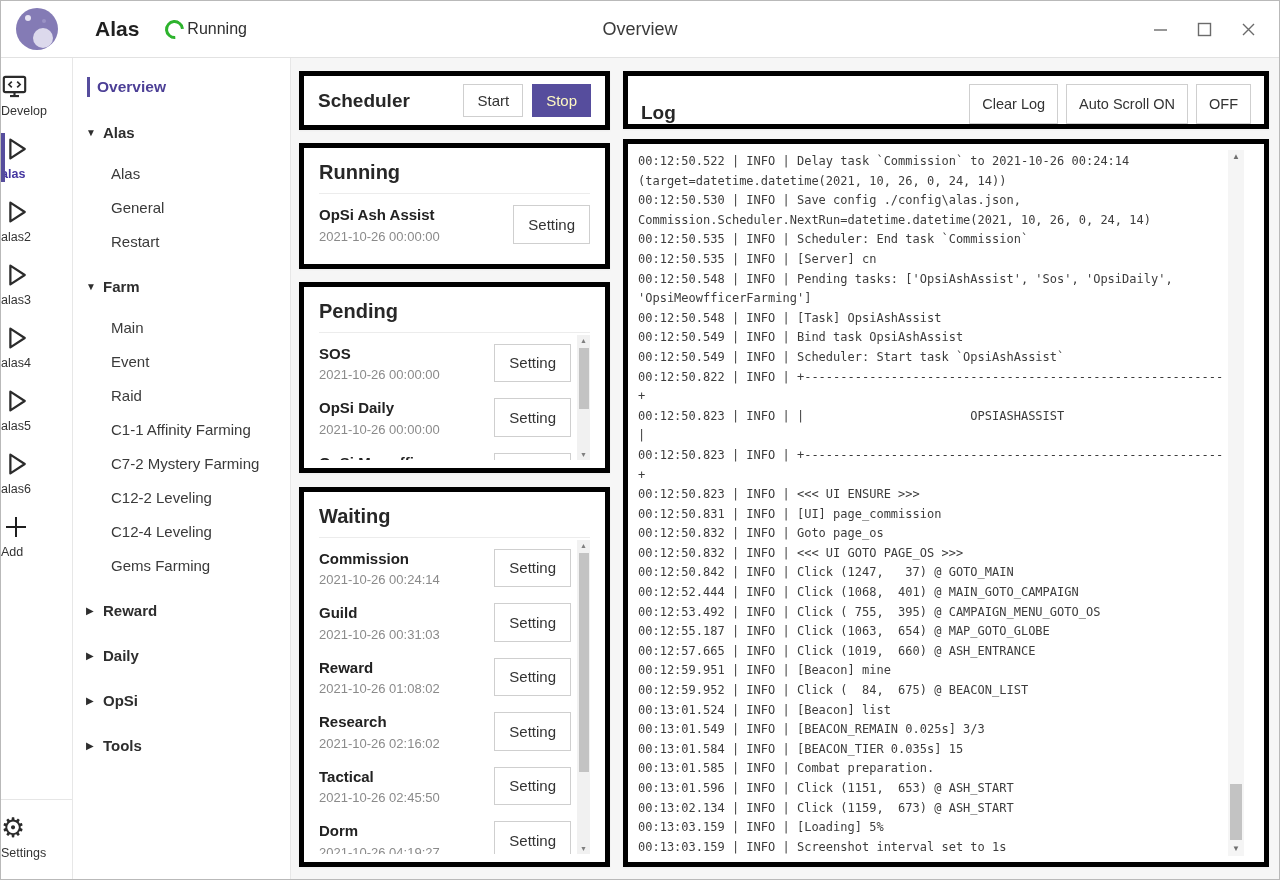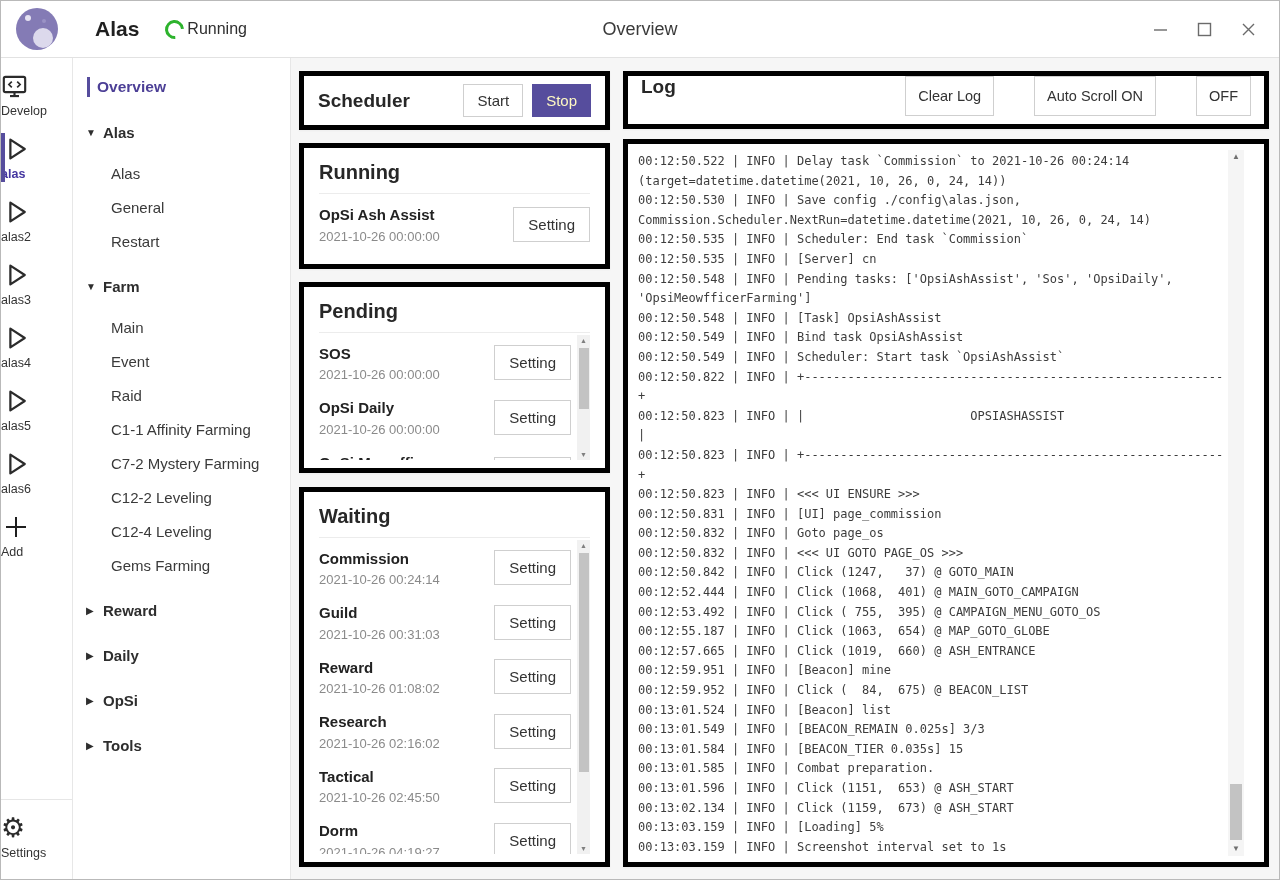--- a/index.html
+++ b/index.html
@@ -67,37 +67,37 @@
   .scheduler-title { font-size: 19px; font-weight: 600; color: #272727; flex: 1; }
   .scheduler-card .btn + .btn { margin-left: 9px; }
 
   .running-card { margin-top: 13px; flex: 0 0 auto; padding: 13px 15px 13px; }
   .pending-card { margin-top: 13px; flex: 0 0 191px; padding: 13px 15px 8px; display: flex; flex-direction: column; min-height: 0; }
   .waiting-card { margin-top: 14px; flex: 1; padding: 13px 15px 8px; display: flex; flex-direction: column; min-height: 0; }
 
   .task-list { margin-top: 2px; }
   .list-scroll-wrap { display: flex; flex: 1; min-height: 0; margin-top: 2px; }
   .list-clip { flex: 1; overflow: hidden; min-width: 0; }
-  .task-row { display: flex; align-items: center; padding: 9px 0 7px; }
+  .task-row { display: flex; padding: 9px 0 7px; }
   .task-info { flex: 1; min-width: 0; padding-right: 8px; }
   .task-name { font-size: 15px; font-weight: 700; color: #222; line-height: 1.3; }
   .task-time { font-size: 13px; color: #8a8a8a; margin-top: 4px; }
   .task-row .btn { flex: 0 0 auto; padding: 8px 14px; }
 
   
   .vscroll { flex: 0 0 13px; width: 13px; margin-left: 6px; background: #f1f1f1; display: flex; flex-direction: column; align-items: center; }
   .vscroll .sarrow { font-size: 7px; color: #7f7f7f; line-height: 11px; height: 11px; cursor: pointer; }
   .vscroll .strack { flex: 1; width: 100%; position: relative; }
   .vscroll .sthumb { position: absolute; left: 1.5px; right: 1.5px; background: #c3c3c3; cursor: pointer; }
   .pending-card .sthumb { top: 2px; height: 60%; }
   .waiting-card .sthumb { top: 2px; height: 75%; }
 
   
   .logcol { flex: 1; display: flex; flex-direction: column; padding: 13px 10px 12px 4px; min-width: 0; min-height: 0; }
-  .log-header { flex: 0 0 58px; display: flex; align-items: flex-start; padding: 0 13px; gap: 32px; }
+  .log-header { flex: 0 0 58px; display: flex; align-items: flex-end; padding: 0 13px; }
   .log-title { font-size: 19px; font-weight: 600; color: #272727; flex: 1; }
   .log-header .btn { font-size: 14.5px; padding: 11px 12px; }
   .log-header .btn + .btn { margin-left: 8px; }
   .log-body { margin-top: 10px; flex: 1; display: flex; padding: 6px 20px 6px 10px; min-height: 0; }
   .log-text { flex: 1; min-width: 0; overflow: hidden; white-space: pre-wrap; word-wrap: break-word;
     font-family: "DejaVu Sans Mono", "Liberation Mono", monospace; font-size: 12px; line-height: 19.6px; color: #3c3c3c; padding-top: 2px; }
   .log-scroll { flex: 0 0 16px; width: 16px; margin-left: 4px; background: #f5f5f5; display: flex; flex-direction: column; align-items: center; }
   .log-scroll .sarrow { font-size: 8px; color: #6f6f6f; line-height: 14px; height: 14px; cursor: pointer; }
   .log-scroll .strack { flex: 1; width: 100%; position: relative; }
   .log-scroll .sthumb { position: absolute; left: 2px; right: 2px; bottom: 2px; height: 56px; background: #c3c3c3; cursor: pointer; }

